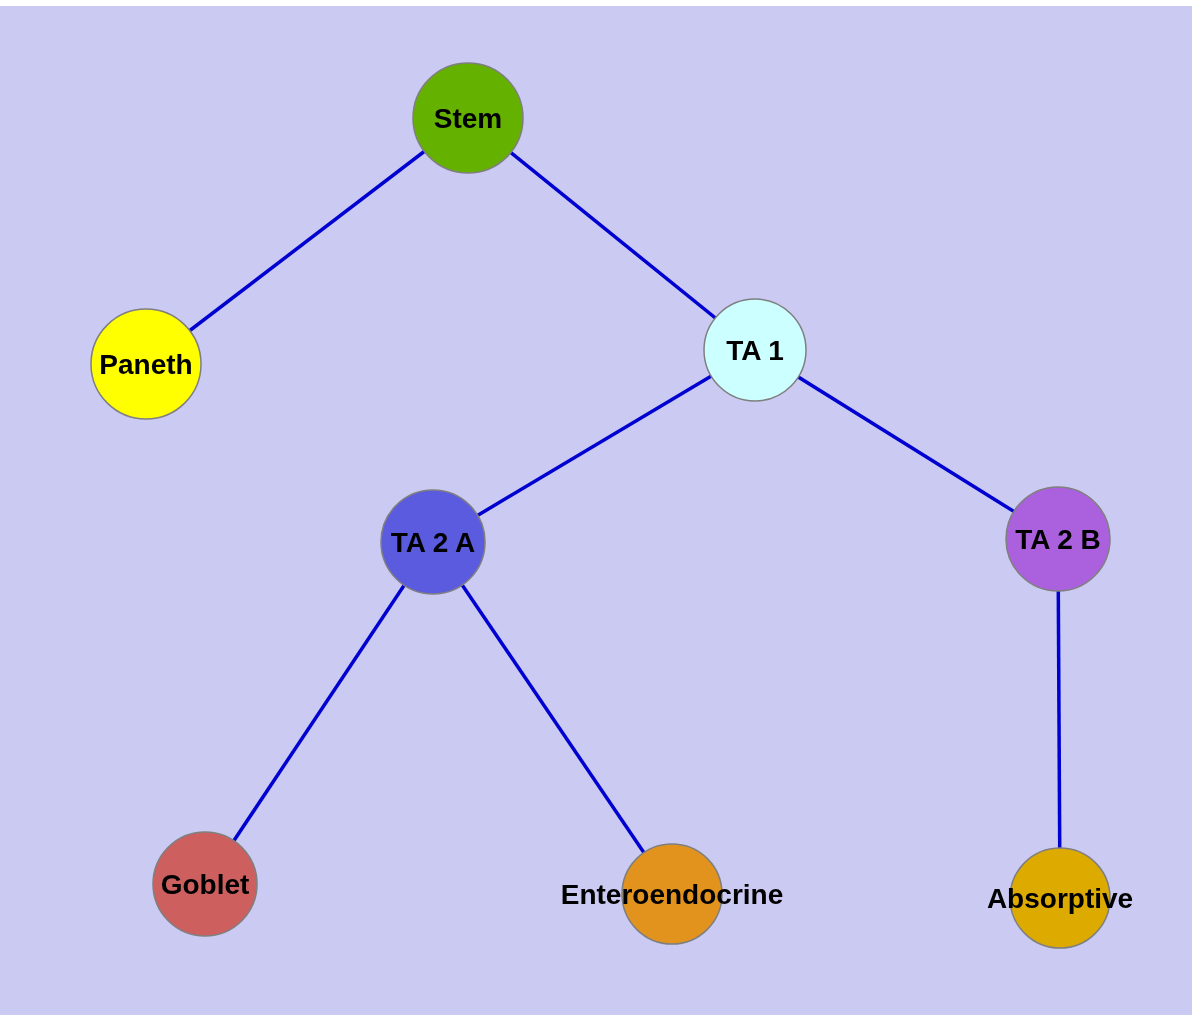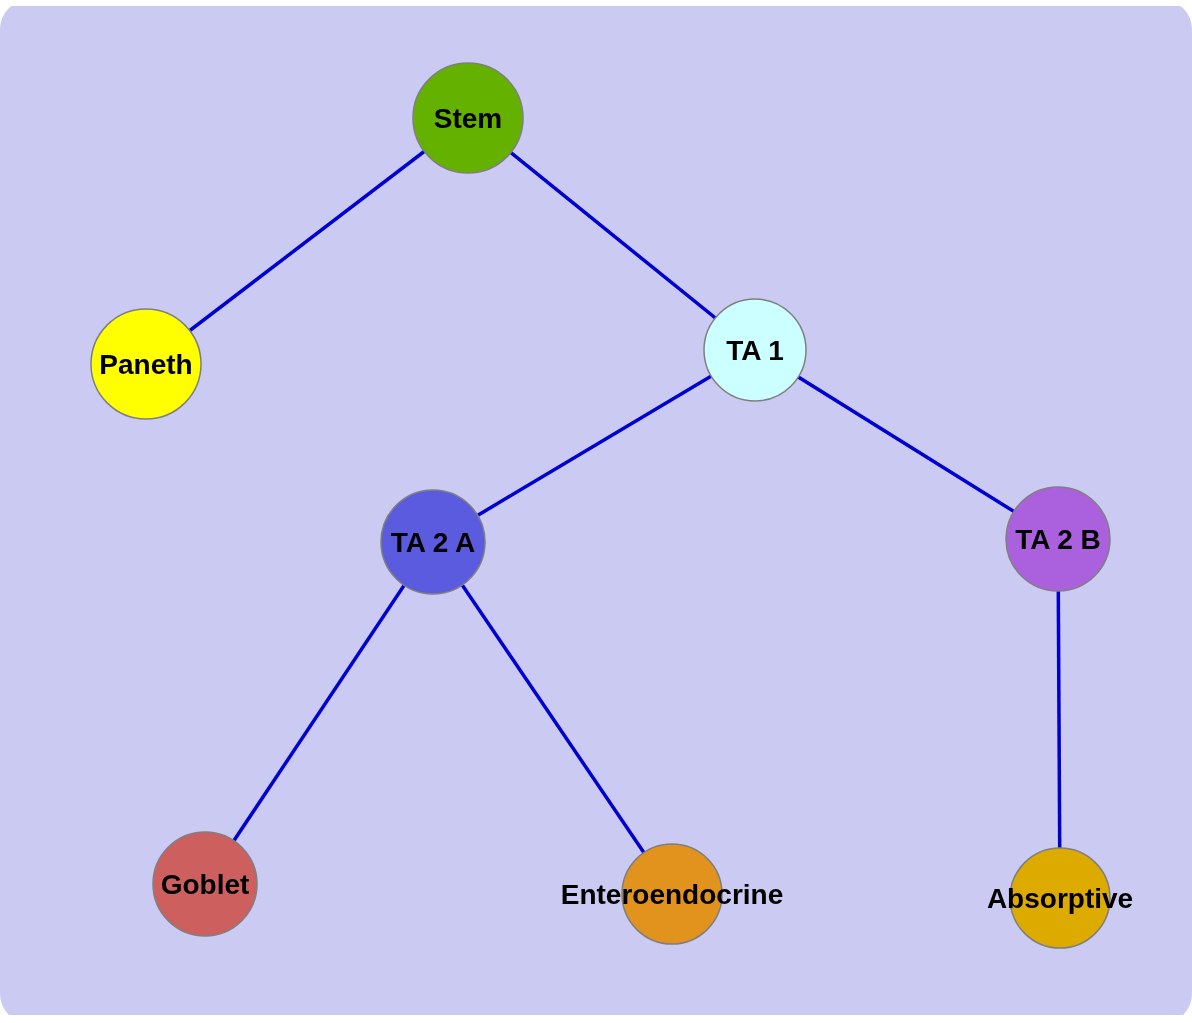--- a/index.html
+++ b/index.html
@@ -7,21 +7,20 @@
     padding: 0;
     background: #ffffff;
     font-family: "Liberation Sans", sans-serif;
   }
   .stage {
     position: relative;
     width: 1192px;
     height: 1023px;
     background: #ffffff;
     overflow: hidden;
-    border-radius: 29px;
   }
   svg.graph {
     display: block;
     width: 1192px;
     height: 1023px;
   }
   .node-label {
     font-family: "Liberation Sans", "DejaVu Sans", sans-serif;
     font-weight: bold;
     font-size: 28px;

